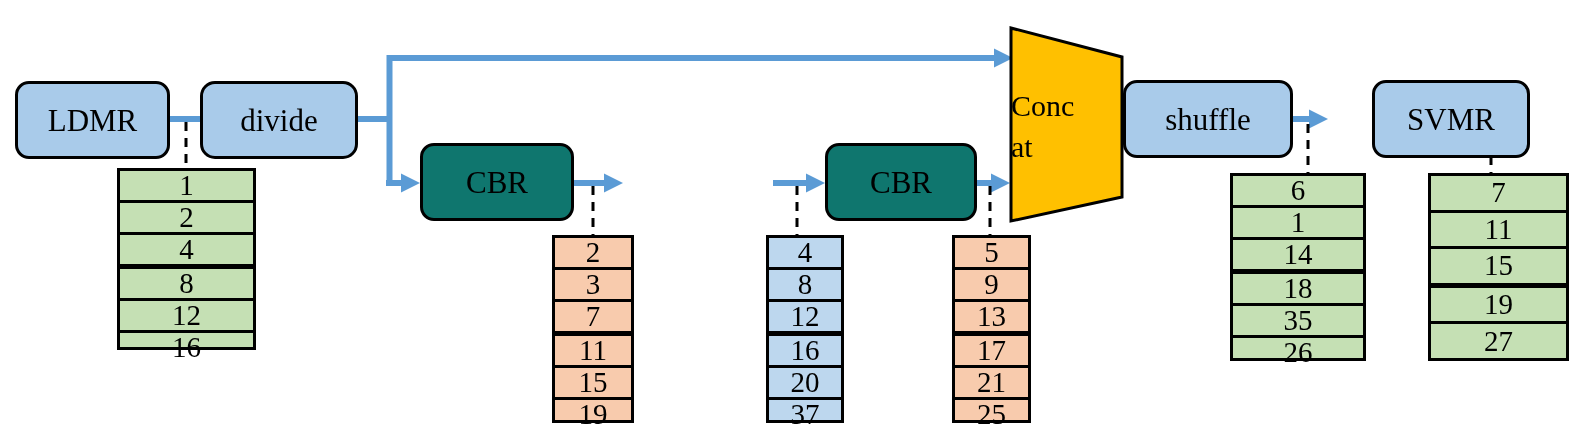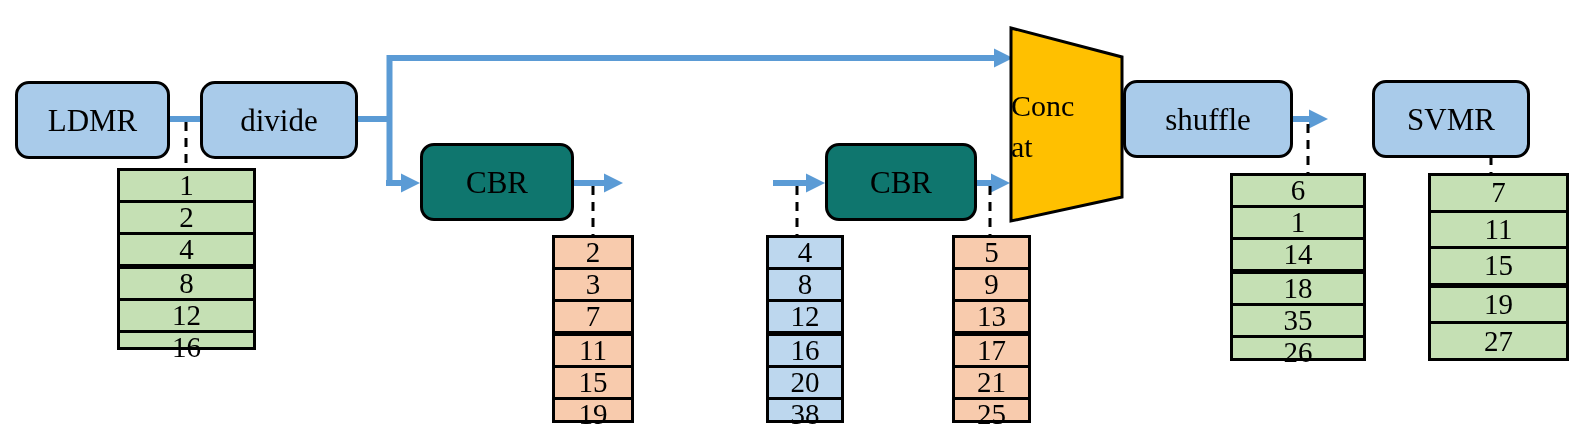--- a/index.html
+++ b/index.html
@@ -150,21 +150,21 @@
       <div class="cell">15</div>
       <div class="cell">19</div>
     </div>
 
   <div class="dtable t-blue" style="left:766px; top:235px; width:78px; height:188px;">
       <div class="cell">4</div>
       <div class="cell">8</div>
       <div class="cell">12</div>
       <div class="cell">16</div>
       <div class="cell">20</div>
-      <div class="cell">38</div>
+      <div class="cell">37</div>
     </div>
 
   <div class="dtable t-orange" style="left:952px; top:235px; width:79px; height:188px;">
       <div class="cell">5</div>
       <div class="cell">9</div>
       <div class="cell">13</div>
       <div class="cell">17</div>
       <div class="cell">21</div>
       <div class="cell">25</div>
     </div>

